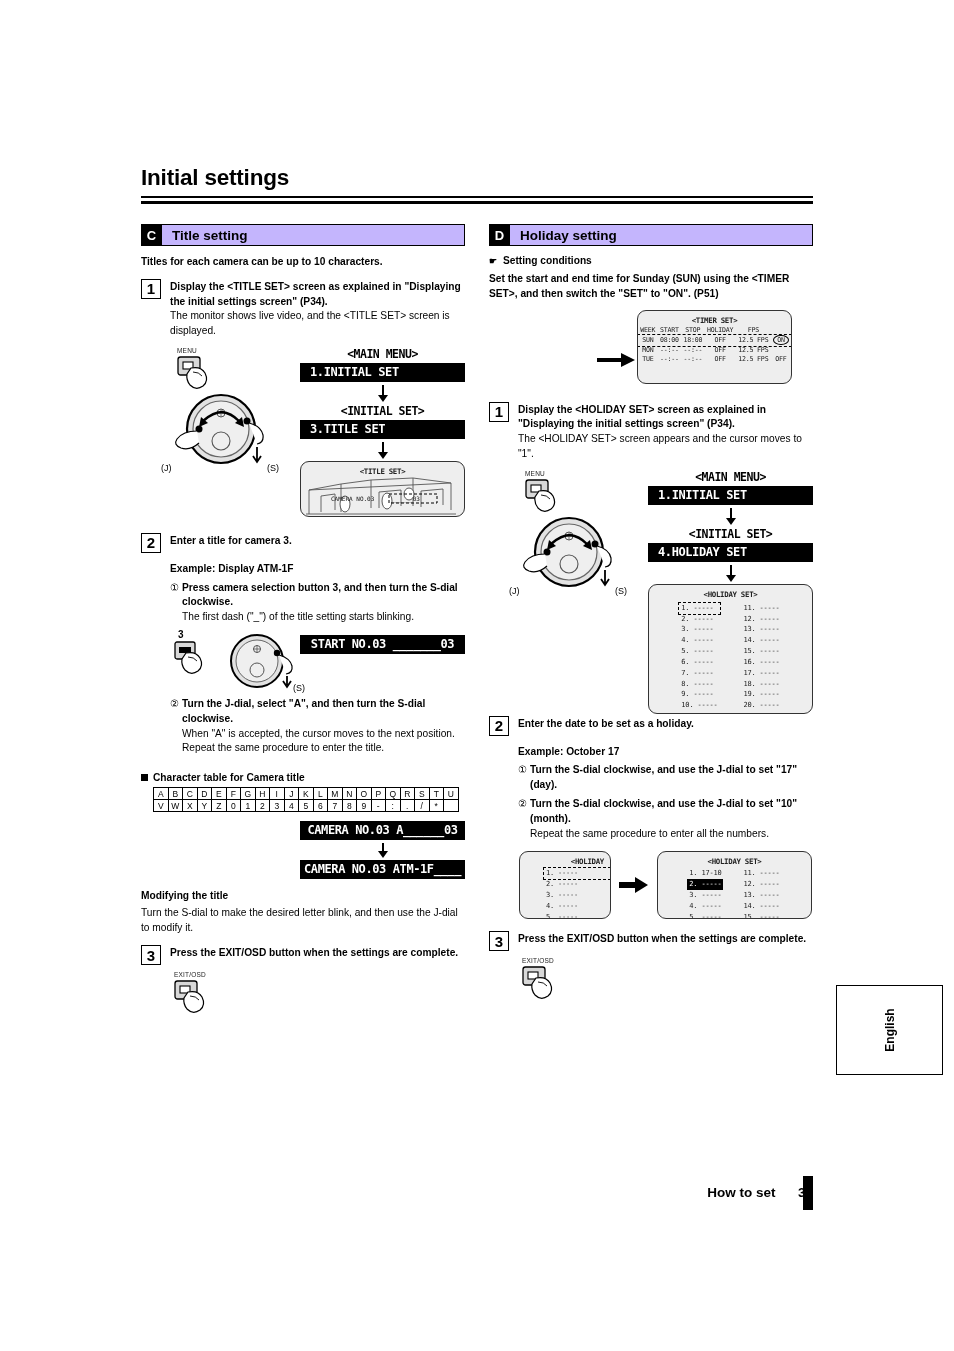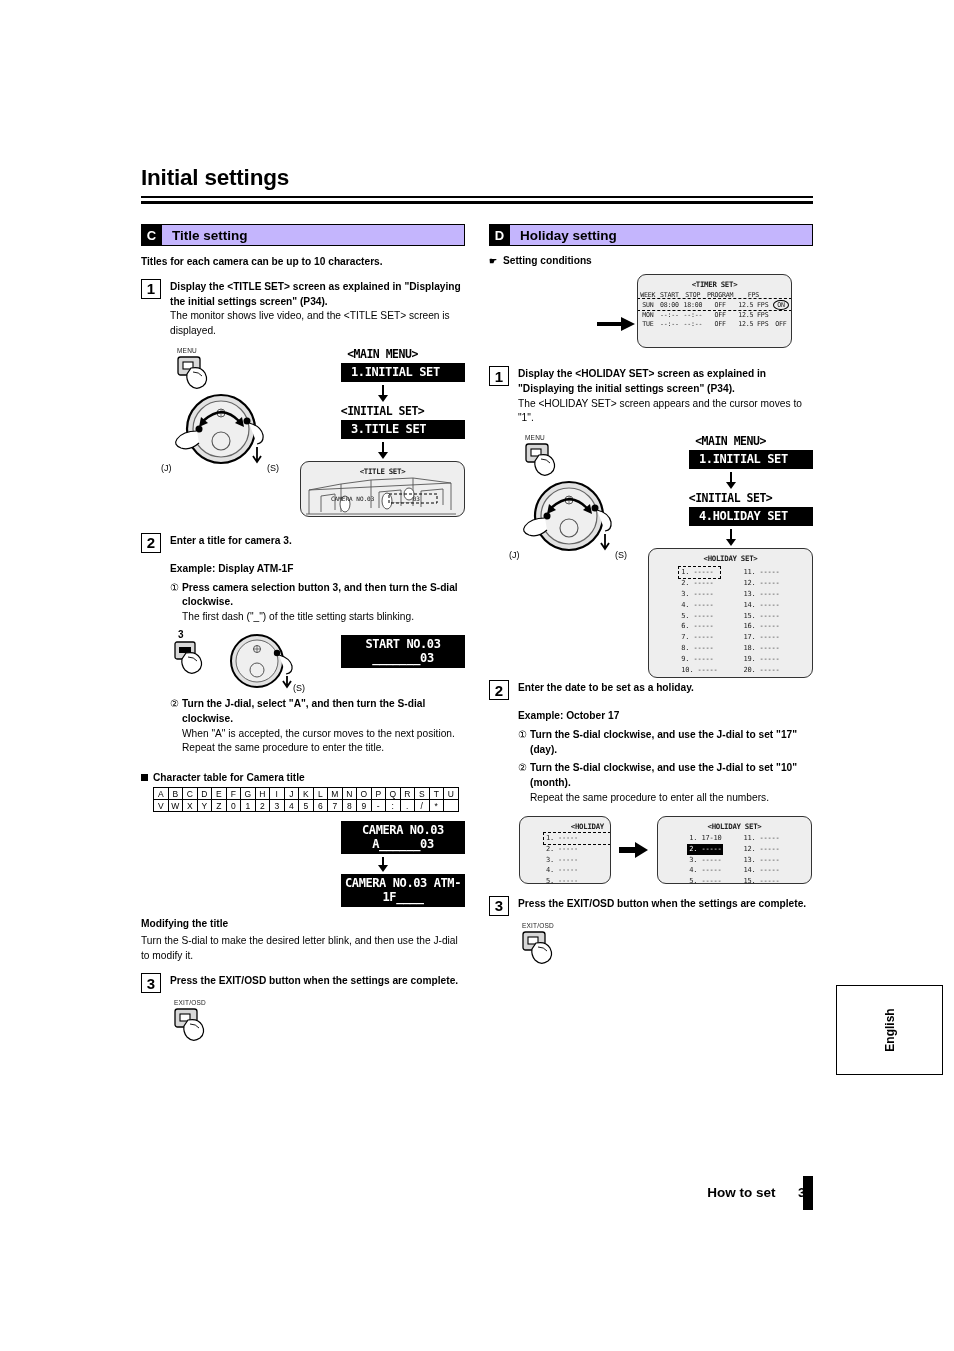--- a/index.html
+++ b/index.html
@@ -67,21 +67,20 @@
   .osd-title {
     text-align: center; font-family: "DejaVu Sans Mono", monospace;
     font-size: 11.5px; font-weight: bold; letter-spacing: -0.5px;
     margin-bottom: 2px;
   }
   .osd-bar {
     background: #000; color: #fff;
     font-family: "DejaVu Sans Mono", monospace;
     font-size: 12px; font-weight: bold; letter-spacing: -0.4px;
     padding: 2px 0 3px 10px;
-    margin-left: 41px;
   }
   .osd-bar.ctr { text-align: center; padding-left: 0; }
   .arrow-down {
     width: 100%; display: flex; justify-content: center;
     margin: 3px 0 2px 0;
   }
   .arrow-down svg { display: block; }
 
   
   .screen {
@@ -404,35 +403,36 @@
 
     <div class="sec-head">
       <div class="sec-letter">D</div>
       <div class="sec-title">Holiday setting</div>
     </div>
 
     <div class="cond-head">
       <span class="hand">☛</span>
       <span>Setting conditions</span>
     </div>
+    <div class="cond-body">Set the start and end time for Sunday (SUN) using the &lt;TIMER SET&gt;, and then switch the "SET" to "ON". (P51)</div>
 
     <div style="position:relative; height:78px; margin-top:8px;">
       <svg width="40" height="16" style="position:absolute;left:108px;top:42px;">
         <line x1="0" y1="8" x2="26" y2="8" stroke="#000" stroke-width="4"></line>
         <polygon points="24,1 38,8 24,15" fill="#000"></polygon>
       </svg>
       <div class="screen" style="position:absolute; left:148px; top:0; width:155px; height:74px; overflow:hidden;">
         <div class="screen-cap">&lt;TIMER SET&gt;</div>
         <table class="timer-tbl">
           <tbody>
               <tr>
             <th>WEEK</th>
             <th>START</th>
             <th>STOP</th>
-            <th>PROGRAM</th>
+            <th>HOLIDAY</th>
             <th>FPS</th>
             <th>&nbsp;</th>
           </tr>
           <tr class="row-sun">
             <td>SUN</td>
             <td>08:00</td>
             <td>18:00</td>
             <td>OFF</td>
             <td>12.5 FPS</td>
             <td><span class="on-circle">ON</span></td>

